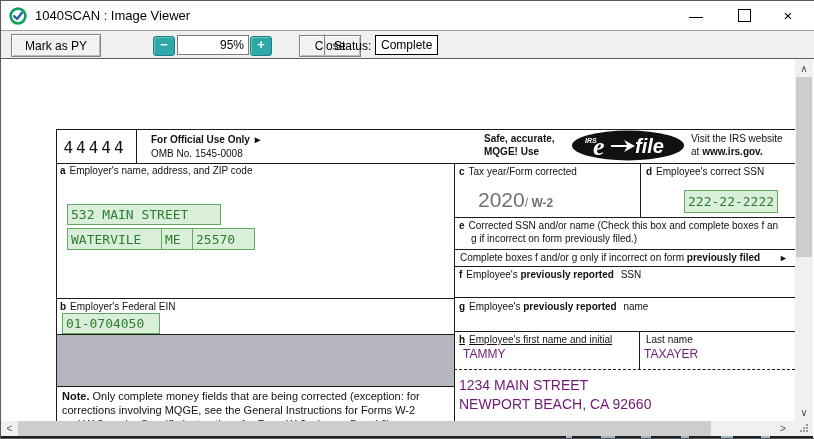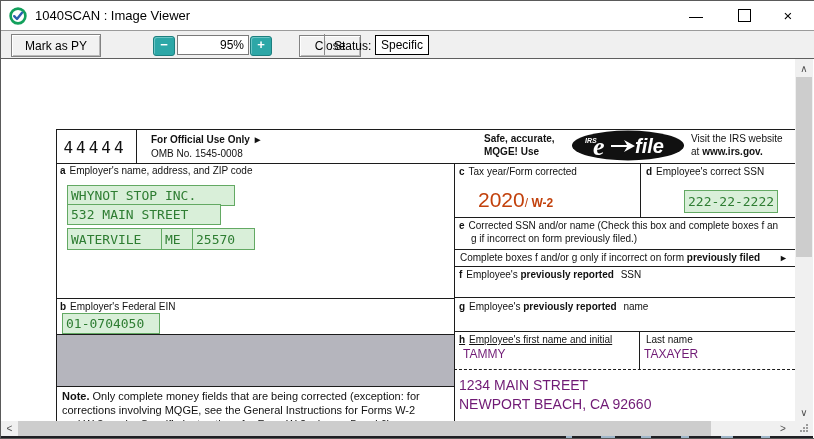--- a/index.html
+++ b/index.html
@@ -29,21 +29,21 @@
   .canvas{position:absolute;left:0;top:58px;width:794px;height:362px;background:#fff;overflow:hidden;}
   .hline{position:absolute;height:1px;background:#1c1c1c;}
   .vline{position:absolute;width:1px;background:#1c1c1c;}
   .flabel{position:absolute;font-size:10px;color:#111;white-space:nowrap;}
   .flabel b{margin-right:4px;}
   .gbox{position:absolute;background:#d9efd9;border:1px solid #63a963;color:#2e7d32;font-family:"DejaVu Sans Mono",monospace;display:flex;align-items:center;padding:0 3px;white-space:nowrap;}
   .code44{position:absolute;left:58px;top:76px;width:72px;height:24px;font-family:"DejaVu Sans Mono",monospace;font-size:16px;letter-spacing:3px;display:flex;align-items:center;justify-content:center;color:#111;}
   .smallbold{font-weight:bold;}
   .grayarea{position:absolute;left:56px;top:276px;width:397px;height:51px;background:#b5b5bd;}
   .notetxt{position:absolute;font-size:11px;color:#111;white-space:nowrap;}
-  .bigyear{position:absolute;left:477px;top:129px;font-size:21px;color:#c2410c;}
+  .bigyear{position:absolute;left:477px;top:129px;font-size:21px;color:#737373;}
   .bigyear .sep{font-size:12px;} .bigyear .w2{font-size:12px;font-weight:bold;}
   .typed{position:absolute;color:#701a75;white-space:nowrap;}
   .arrowr{position:absolute;font-size:9px;color:#111;}
   .dashline{position:absolute;height:0;border-top:1px dashed #1c1c1c;}
   
   .vscroll{position:absolute;left:794px;top:58px;width:18px;height:362px;background:#f0f0f0;}
   .vthumb{position:absolute;left:1px;top:18px;width:16px;height:180px;background:#cdcdcd;}
   .sbtn{position:absolute;color:#505050;display:flex;align-items:center;justify-content:center;font-size:10px;background:#f0f0f0;}
   .vup{left:0;top:0;width:18px;height:18px;}
   .vdown{left:0;top:344px;width:18px;height:18px;}
@@ -77,21 +77,21 @@
   </div>
 
   <div class="toolbar">
     <div class="btn3d markpy">Mark as PY</div>
     <div class="zoombtn zo">−</div>
     <input class="zoominput" value="95%" style="">
     <div class="zoombtn zi">+</div>
     <div class="btn3d closebtn">Close</div>
     <div class="tbsep"></div>
     <span class="statuslabel">Status:</span>
-    <div class="statusbox">Specific</div>
+    <div class="statusbox">Complete</div>
   </div>
 
   <div class="canvas">
 
     <div class="hline" style="left:55px;top:70px;width:739px;"></div>
     <div class="vline" style="left:55px;top:70px;height:292px;"></div>
     <div class="vline" style="left:135px;top:70px;height:34px;"></div>
     <div class="hline" style="left:55px;top:104px;width:739px;"></div>
     <div class="vline" style="left:453px;top:104px;height:258px;"></div>
 
@@ -107,21 +107,20 @@
       <text x="14" y="13" fill="#fff" font-size="7" font-style="italic" font-weight="bold" font-family="Liberation Sans, sans-serif">IRS</text>
       <text x="22" y="25" fill="#fff" font-size="26" font-style="italic" font-weight="bold" font-family="Liberation Serif, serif">e</text>
       <path d="M40 15 L56 15 L53 10 L64 16 L53 22 L56 17 L40 17 Z" fill="#fff"></path>
       <text x="64" y="23" fill="#fff" font-size="20" font-style="italic" font-weight="bold" font-family="Liberation Sans, sans-serif">file</text>
     </svg>
 
     <div class="flabel" style="left:690px;top:74px;">Visit the IRS website</div>
     <div class="flabel" style="left:690px;top:87px;"><span>at </span><b>www.irs.gov.</b></div>
 
     <div class="flabel" style="left:59px;top:106px;"><b>a</b><span>Employer's name, address, and ZIP code</span></div>
-    <div class="gbox" style="left:66px;top:126px;width:160px;height:19px;font-size:13px;">WHYNOT STOP INC.</div>
     <div class="gbox" style="left:66px;top:145px;width:146px;height:19px;font-size:13px;">532 MAIN STREET</div>
     <div class="gbox" style="left:66px;top:169px;width:88px;height:20px;font-size:13px;">WATERVILE</div>
     <div class="gbox" style="left:160px;top:169px;width:32px;height:20px;font-size:13px;">ME</div>
     <div class="gbox" style="left:191px;top:169px;width:55px;height:20px;font-size:13px;">25570</div>
 
     <div class="hline" style="left:55px;top:239px;width:398px;"></div>
     <div class="flabel" style="left:59px;top:242px;"><b>b</b><span>Employer's Federal EIN</span></div>
     <div class="gbox" style="left:61px;top:254px;width:90px;height:19px;font-size:13px;">01-0704050</div>
 
     <div class="hline" style="left:55px;top:275px;width:398px;"></div>

